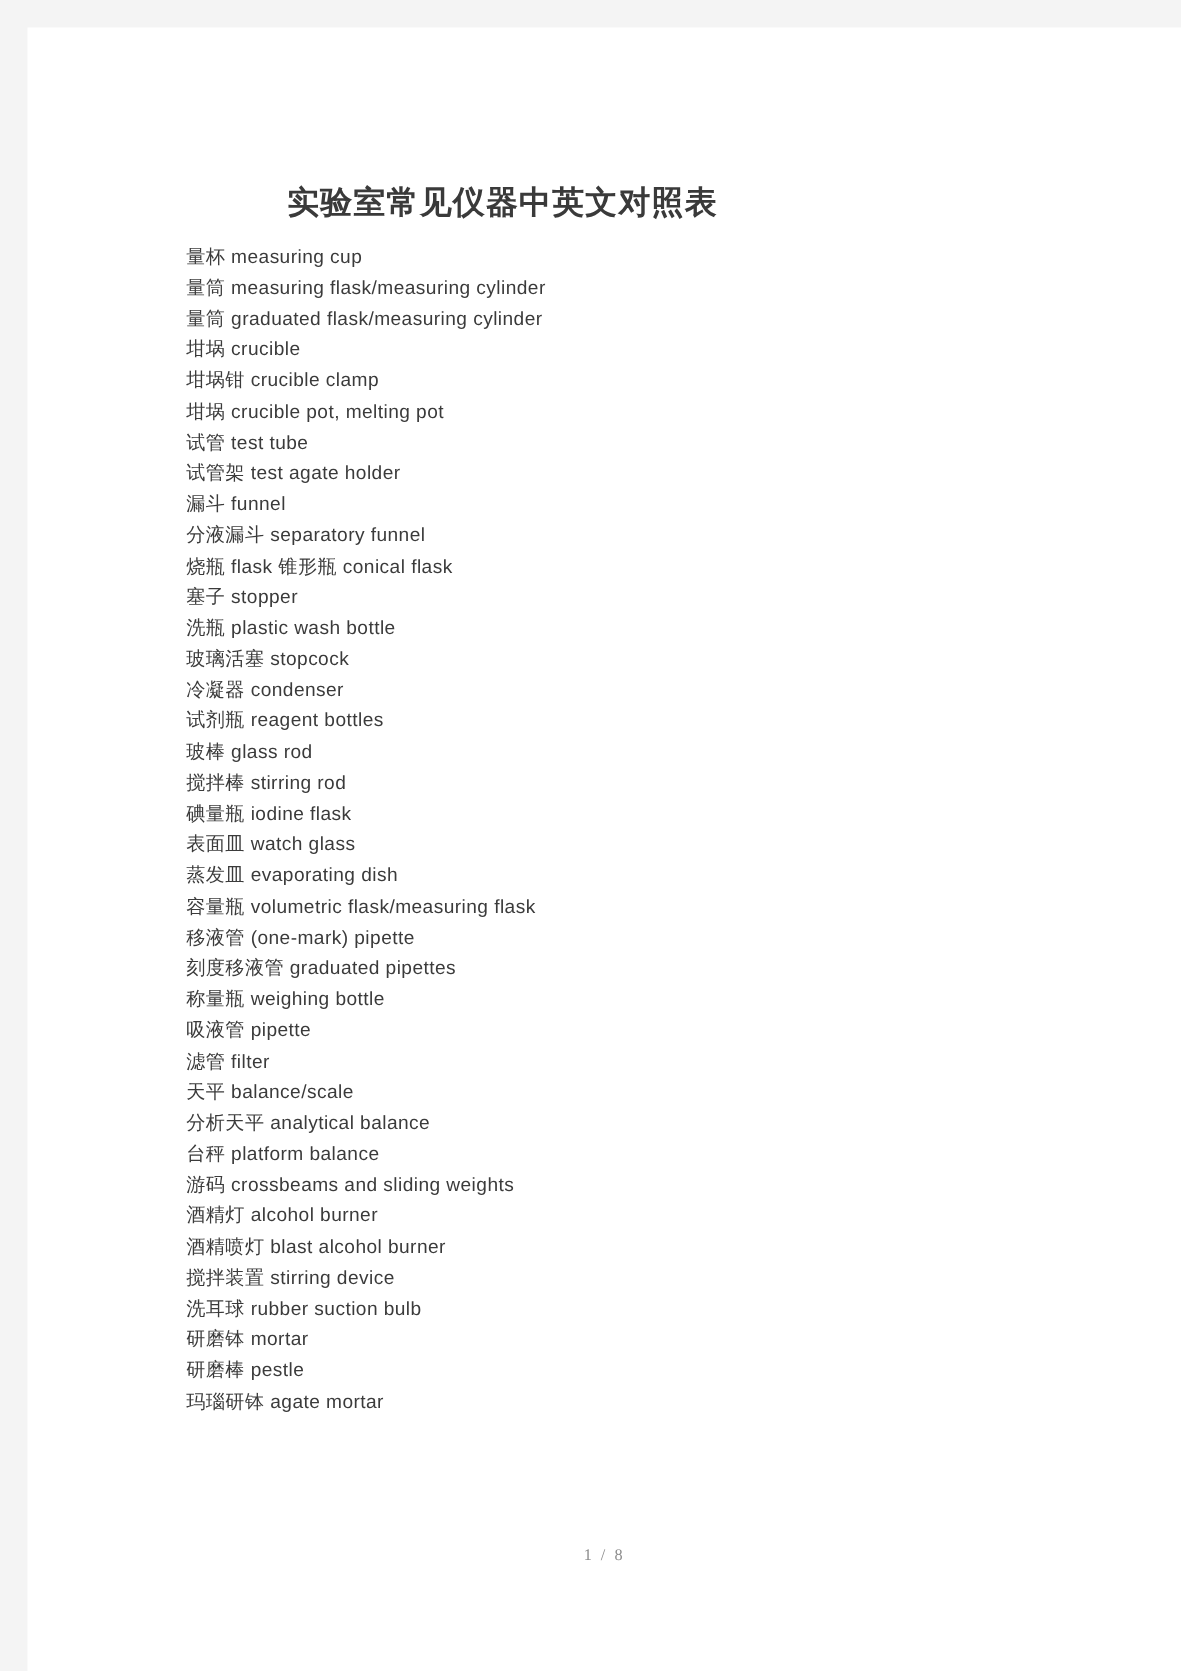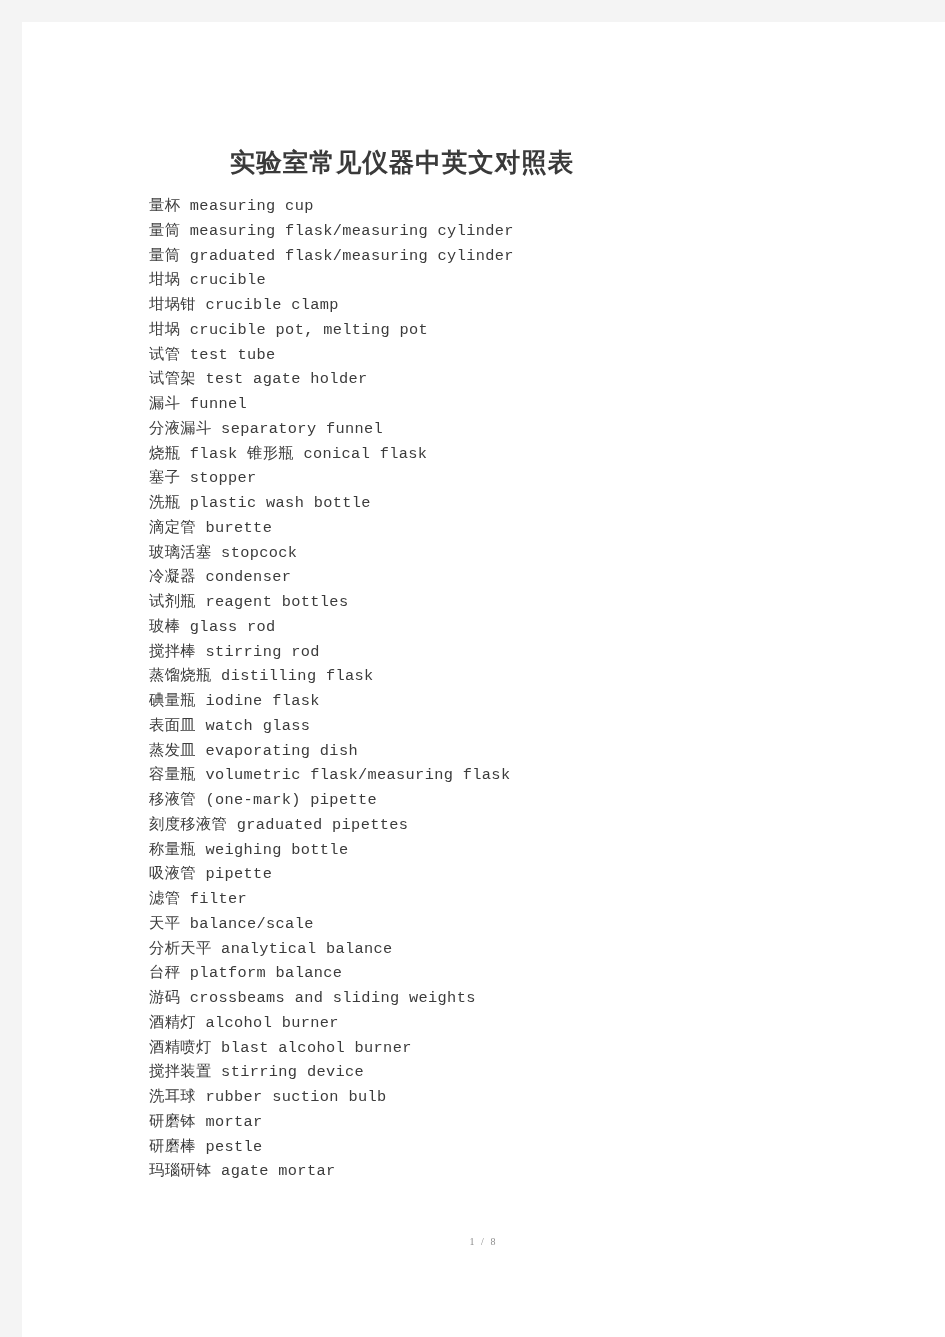--- a/index.html
+++ b/index.html
@@ -44,36 +44,36 @@
     position: absolute;
     left: 127px;
     top: 172px;
     width: 700px;
     margin: 0;
     padding: 0;
     list-style: none;
   }
 
   #glossary-list li {
-    font-family: Liberation Mono, monospace;
+    font-family: Liberation Sans, sans-serif;
     font-size: 15.3px;
     line-height: 24.75px;
     color: #3b3b3b;
     white-space: nowrap;
     letter-spacing: 0.35px;
   }
 
   #page-footer {
     position: absolute;
     left: 0;
     top: 1214px;
     width: 923px;
     text-align: center;
     font-family: "Liberation Serif", "DejaVu Serif", serif;
-    font-size: 10px;
+    font-size: 13px;
     color: #8d8d8d;
     letter-spacing: 2px;
   }
 </style>
 </head>
 <body>
 
 <div id="page-sheet">
 
   <h1 id="doc-title">实验室常见仪器中英文对照表</h1>
@@ -85,27 +85,25 @@
       <li>坩埚 crucible</li>
       <li>坩埚钳 crucible clamp</li>
       <li>坩埚 crucible pot, melting pot</li>
       <li>试管 test tube</li>
       <li>试管架 test agate holder</li>
       <li>漏斗 funnel</li>
       <li>分液漏斗 separatory funnel</li>
       <li>烧瓶 flask 锥形瓶 conical flask</li>
       <li>塞子 stopper</li>
       <li>洗瓶 plastic wash bottle</li>
-      <li>滴定管 burette</li>
       <li>玻璃活塞 stopcock</li>
       <li>冷凝器 condenser</li>
       <li>试剂瓶 reagent bottles</li>
       <li>玻棒 glass rod</li>
       <li>搅拌棒 stirring rod</li>
-      <li>蒸馏烧瓶 distilling flask</li>
       <li>碘量瓶 iodine flask</li>
       <li>表面皿 watch glass</li>
       <li>蒸发皿 evaporating dish</li>
       <li>容量瓶 volumetric flask/measuring flask</li>
       <li>移液管 (one-mark) pipette</li>
       <li>刻度移液管 graduated pipettes</li>
       <li>称量瓶 weighing bottle</li>
       <li>吸液管 pipette</li>
       <li>滤管 filter</li>
       <li>天平 balance/scale</li>

